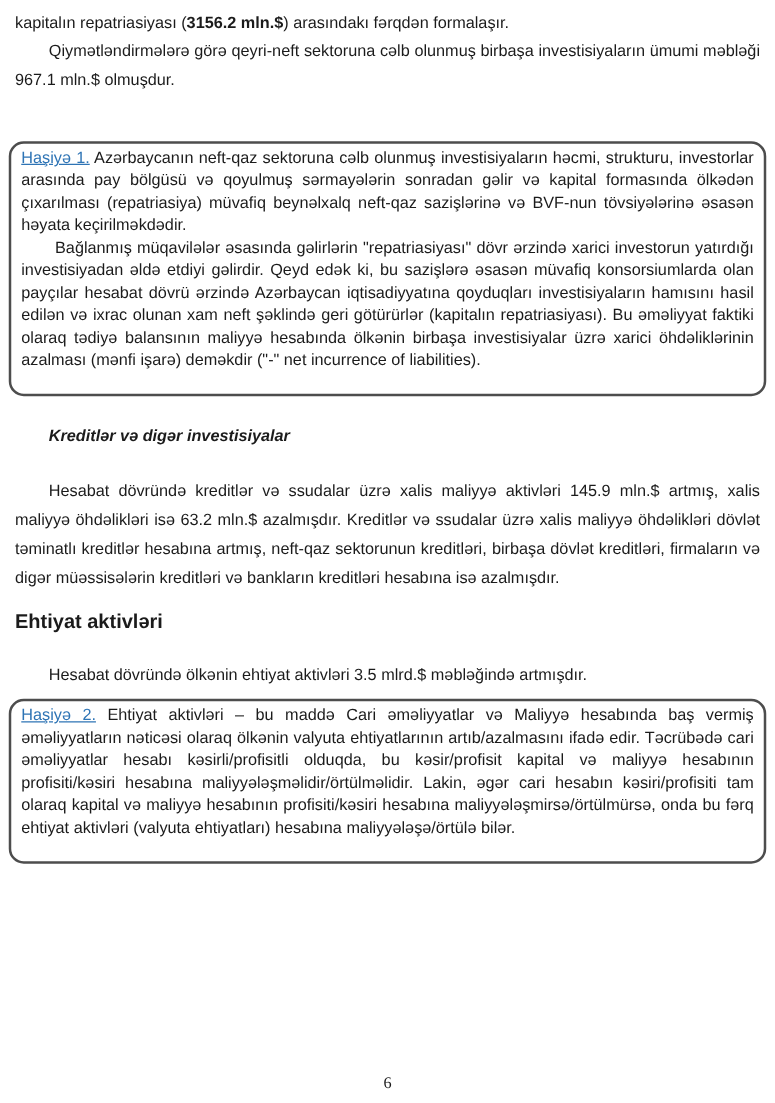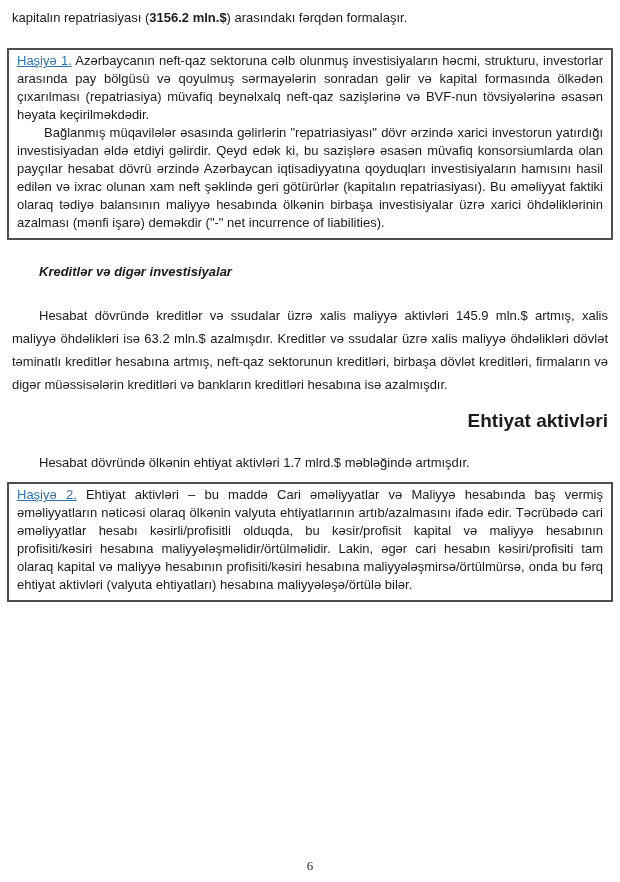--- a/index.html
+++ b/index.html
@@ -1,15 +1,15 @@
 <!DOCTYPE html>
 <html><head>
 <meta charset="utf-8">
 <style>
-  * { margin:0; padding:0; box-sizing:border-box; }
+  * { margin:0; padding:0; box-sizing:border-box;border-radius:12px; }
   html, body { width:620px; height:882px; }
   body {
     background:#ffffff;
     color:#1b1b1b;
     font-family:"Liberation Sans", sans-serif;
     position:relative;
     overflow:hidden;
   }
   .page {
     width:620px; height:882px;
@@ -18,22 +18,22 @@
   }
   p.body-text {
     font-size:13px;
     line-height:23px;
     text-align:justify;
   }
   .indent { text-indent:27px; }
 
   .note-box {
     border:2px solid #4d4d4d;
-    margin:19px -5px 0 -5px;
-    padding:2px 8px 6px 8px;
+    margin:38px -5px 0 -5px;
+    padding:2px 8px 18px 8px;
   }
   .note-box.box2 { margin-top:8px; }
   .note-box p.box-p {
     font-size:13px;
     line-height:18px;
     text-align:justify;
   }
   .hashiye {
     color:#2E74B5;
     text-decoration:underline;
@@ -42,23 +42,23 @@
 
   h3.section-heading {
     margin:20px 0 0 27px;
     font-size:13px;
     font-weight:bold;
     font-style:italic;
     line-height:23px;
   }
   h3.center-heading {
     margin-top:13px;
-    font-size:19px;
+    font-size:16px;
     font-weight:bold;
-    text-align:right;
+    text-align:left;
     line-height:23px;
   }
   .mt-para { margin-top:21px; }
   .mt-reserves { margin-top:19px; }
 
   .page-number {
     position:absolute;
     bottom:8px; left:0; right:0;
     text-align:center;
     font-family:"Liberation Serif", serif;
@@ -66,34 +66,35 @@
     color:#1b1b1b;
   }
 </style>
 </head>
 <body>
 
 <div class="page">
 
   <p class="body-text"><span>kapitalın repatriasiyası (</span><strong>3156.2 mln.$</strong><span>) arasındakı fərqdən formalaşır.</span></p>
 
+  <p class="body-text indent">Qiymətləndirmələrə görə qeyri-neft sektoruna cəlb olunmuş birbaşa investisiyaların ümumi məbləği 967.1 mln.$ olmuşdur.</p>
 
   <div class="note-box">
     <p class="box-p"><a class="hashiye">Haşiyə 1.</a><span> Azərbaycanın neft-qaz sektoruna cəlb olunmuş investisiyaların həcmi, strukturu, investorlar arasında pay bölgüsü və qoyulmuş sərmayələrin sonradan gəlir və kapital formasında ölkədən çıxarılması (repatriasiya) müvafiq beynəlxalq neft-qaz sazişlərinə və BVF-nun tövsiyələrinə əsasən həyata keçirilməkdədir.</span></p>
     <p class="box-p indent">Bağlanmış müqavilələr əsasında gəlirlərin "repatriasiyası" dövr ərzində xarici investorun yatırdığı investisiyadan əldə etdiyi gəlirdir. Qeyd edək ki, bu sazişlərə əsasən müvafiq konsorsiumlarda olan payçılar hesabat dövrü ərzində Azərbaycan iqtisadiyyatına qoyduqları investisiyaların hamısını hasil edilən və ixrac olunan xam neft şəklində geri götürürlər (kapitalın repatriasiyası). Bu əməliyyat faktiki olaraq tədiyə balansının maliyyə hesabında ölkənin birbaşa investisiyalar üzrə xarici öhdəliklərinin azalması (mənfi işarə) deməkdir ("-" net incurrence of liabilities).</p>
   </div>
 
   <h3 class="section-heading">Kreditlər və digər investisiyalar</h3>
 
   <p class="body-text indent mt-para">Hesabat dövründə kreditlər və ssudalar üzrə xalis maliyyə aktivləri 145.9 mln.$ artmış, xalis maliyyə öhdəlikləri isə 63.2 mln.$ azalmışdır. Kreditlər və ssudalar üzrə xalis maliyyə öhdəlikləri dövlət təminatlı kreditlər hesabına artmış, neft-qaz sektorunun kreditləri, birbaşa dövlət kreditləri, firmaların və digər müəssisələrin kreditləri və bankların kreditləri hesabına isə azalmışdır.</p>
 
 
   <h3 class="center-heading">Ehtiyat aktivləri</h3>
 
-  <p class="body-text indent mt-reserves">Hesabat dövründə ölkənin ehtiyat aktivləri 1.7 mlrd.$ məbləğində artmışdır.</p>
+  <p class="body-text indent mt-reserves">Hesabat dövründə ölkənin ehtiyat aktivləri 3.5 mlrd.$ məbləğində artmışdır.</p>
 
   <div class="note-box box2">
     <p class="box-p"><a class="hashiye">Haşiyə 2.</a><span> Ehtiyat aktivləri – bu maddə Cari əməliyyatlar və Maliyyə hesabında baş vermiş əməliyyatların nəticəsi olaraq ölkənin valyuta ehtiyatlarının artıb/azalmasını ifadə edir. Təcrübədə cari əməliyyatlar hesabı kəsirli/profisitli olduqda, bu kəsir/profisit kapital və maliyyə hesabının profisiti/kəsiri hesabına maliyyələşməlidir/örtülməlidir. Lakin, əgər cari hesabın kəsiri/profisiti tam olaraq kapital və maliyyə hesabının profisiti/kəsiri hesabına maliyyələşmirsə/örtülmürsə, onda bu fərq ehtiyat aktivləri (valyuta ehtiyatları) hesabına maliyyələşə/örtülə bilər.</span></p>
   </div>
 
   <div class="page-number">6</div>
 
 </div>
 
 </body></html>

